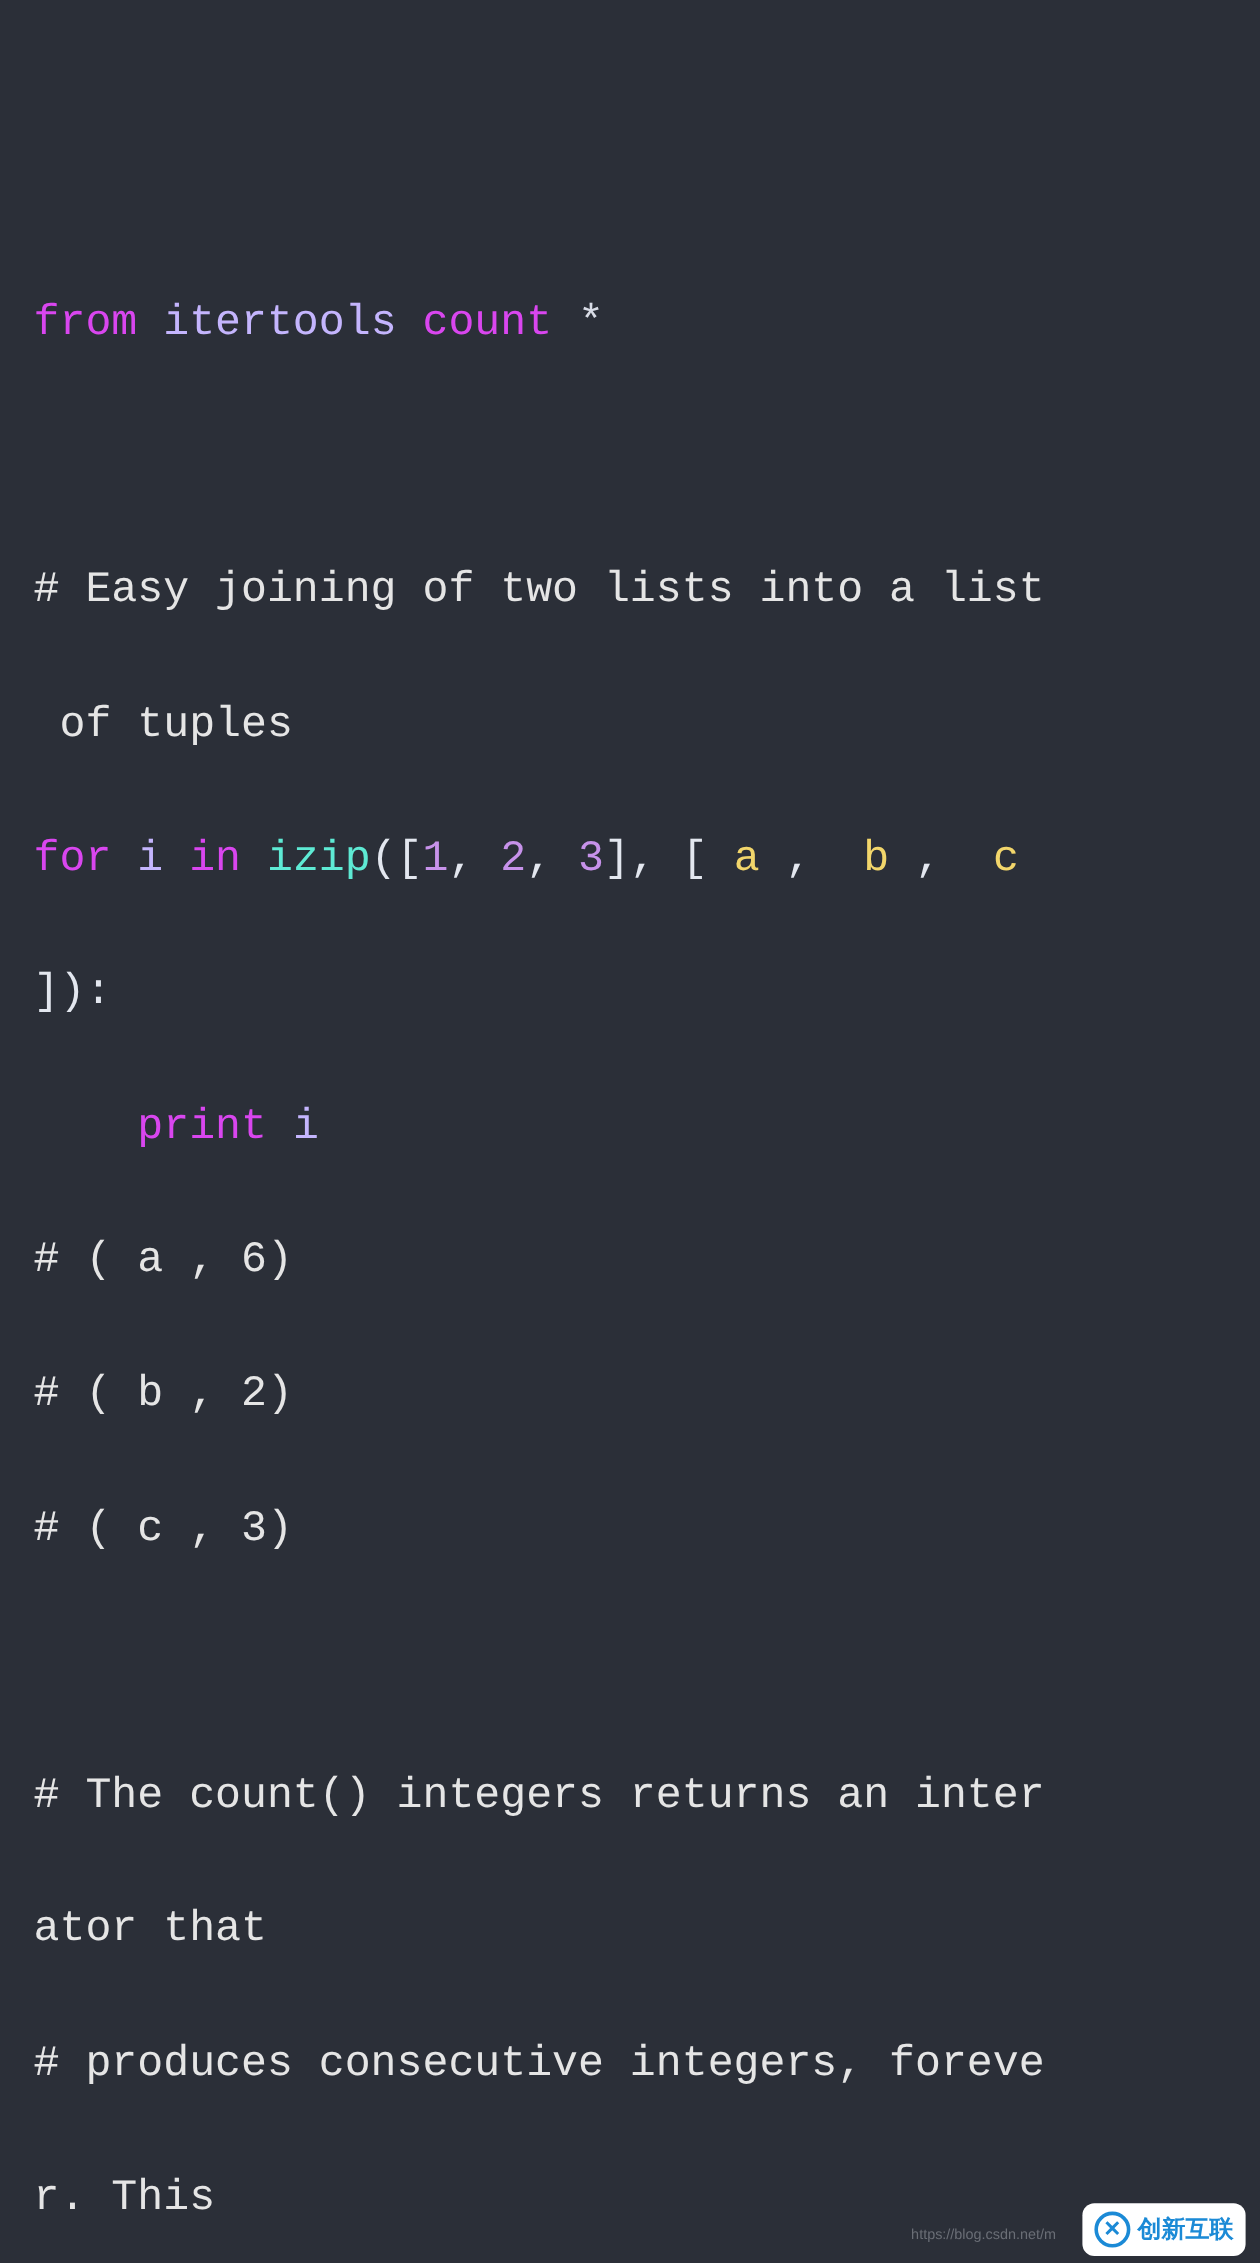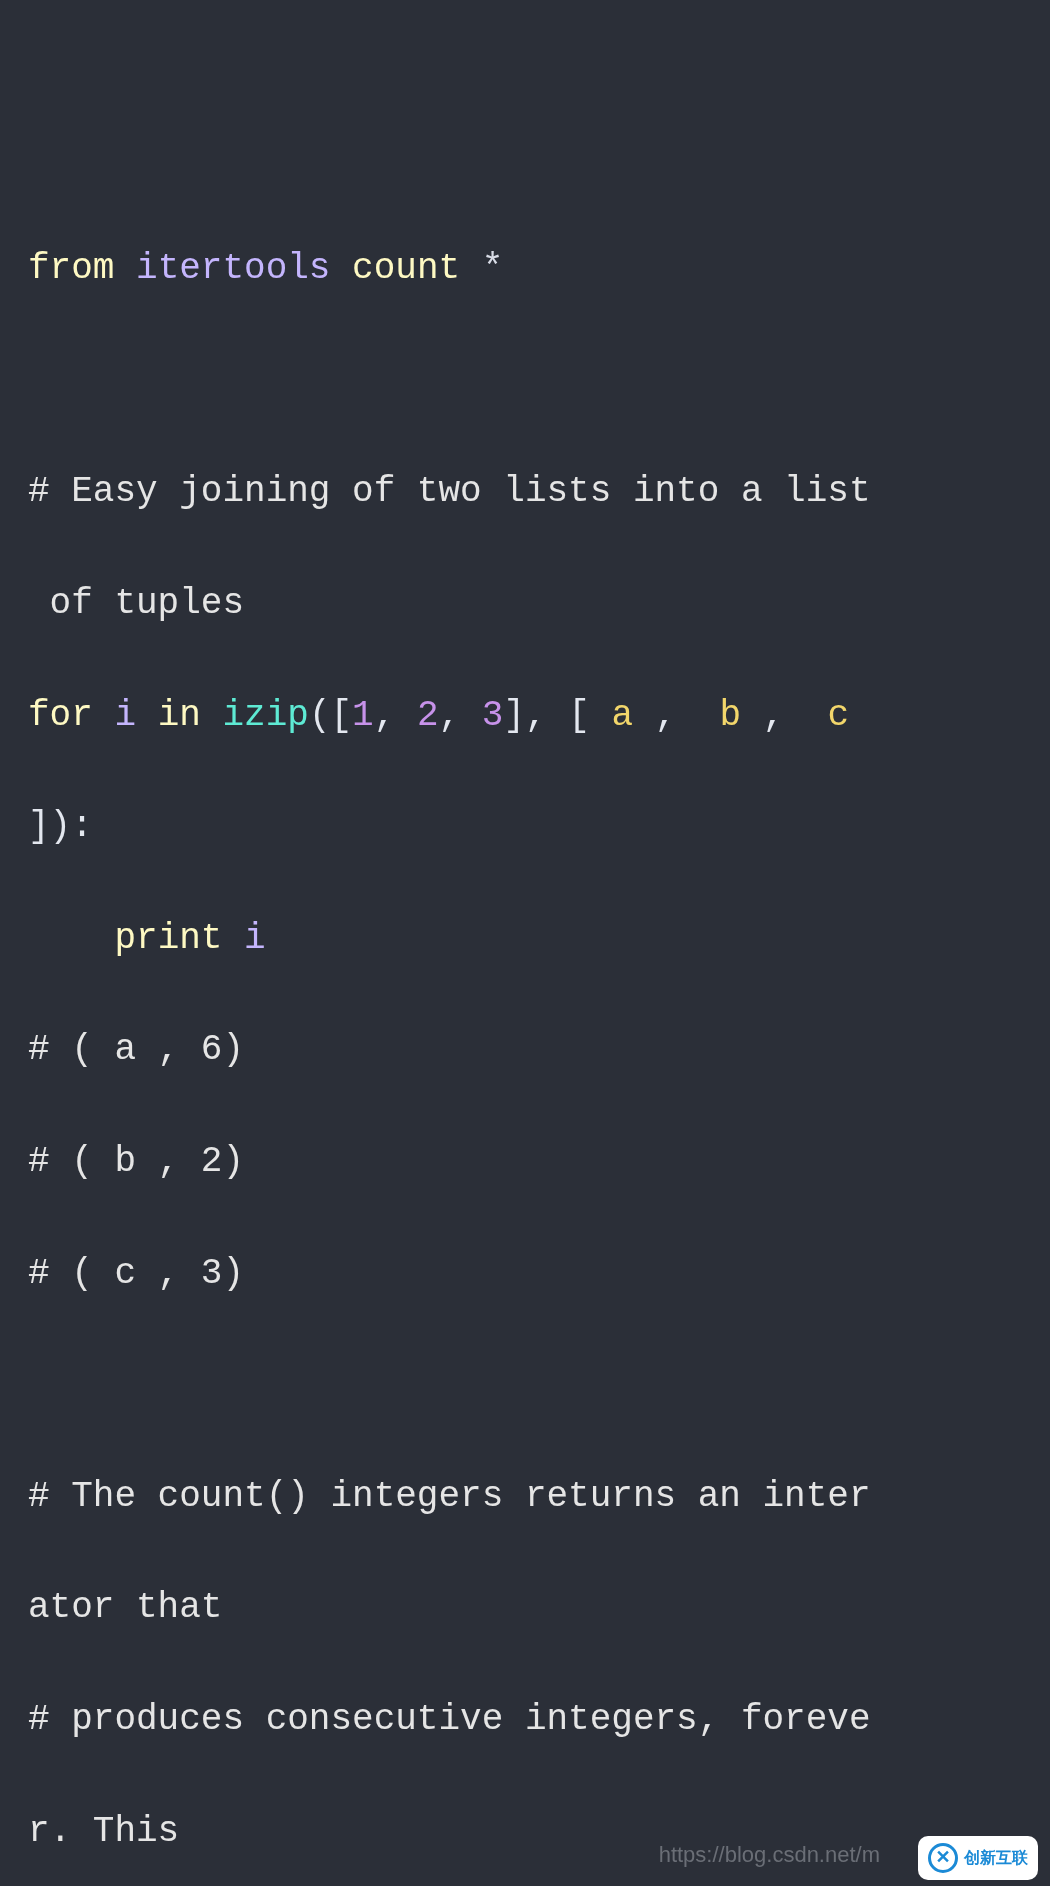--- a/index.html
+++ b/index.html
@@ -8,36 +8,36 @@
     background: #2b2f38;
     font-family: "Menlo", "Consolas", "Courier New", monospace;
     font-size: 36px;
     line-height: 1.55;
     padding: 18px 20px 18px 28px;
     color: #9aa0a6;
     white-space: pre;
     overflow: hidden;
     position: relative;
   }
-  .c-kw     { color: #fef9c3; }  
+  .c-kw     { color: #d946ef; }  
   .c-id     { color: #c4b5fd; }  
   .c-str    { color: #f2d66b; }  
   .c-num    { color: #c792ea; }  
   .c-comm   { color: #e5e5e5; }  
   .c-punc   { color: #e3e7ef; }  
   .c-op     { color: #d8dce6; }  
   .c-call   { color: #5eead4; }  
 
   .line { display: block; }
 
   .watermark-url {
     position: absolute;
     bottom: 14px;
     right: 170px;
-    font-size: 22px;
+    font-size: 12px;
     color: #6a6e76;
     font-family: Arial, sans-serif;
     white-space: nowrap;
   }
   .watermark-logo {
     position: absolute;
     bottom: 6px;
     right: 12px;
     height: 44px;
     display: flex;
@@ -49,21 +49,21 @@
     font-family: Arial, sans-serif;
   }
   .watermark-logo .circle {
     width: 30px; height: 30px; border-radius: 50%;
     border: 3px solid #1b8ad6;
     display: flex; align-items: center; justify-content: center;
   }
   .watermark-logo .check {
     font-size: 18px; color: #1b8ad6; font-weight: bold;
   }
-  .watermark-logo .txt { color: #1b8ad6; font-size: 16px; font-weight: 600; }
+  .watermark-logo .txt { color: #1b8ad6; font-size: 20px; font-weight: 600; }
 </style>
 </head>
 <body>
 
 
 
 <span class="line"><span class="c-kw">from</span> <span class="c-id">itertools</span> <span class="c-kw">count</span> <span class="c-op">*</span></span>
 <span class="line"> </span>
 <span class="line"><span class="c-comm"># Easy joining of two lists into a list</span></span>
 <span class="line"><span class="c-comm"> of tuples</span></span>

